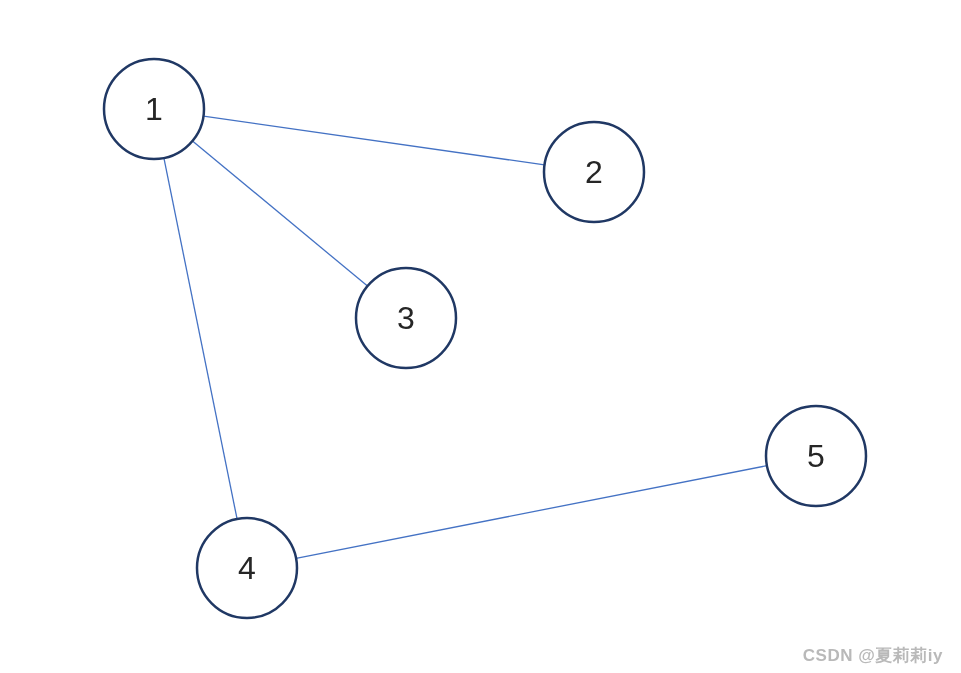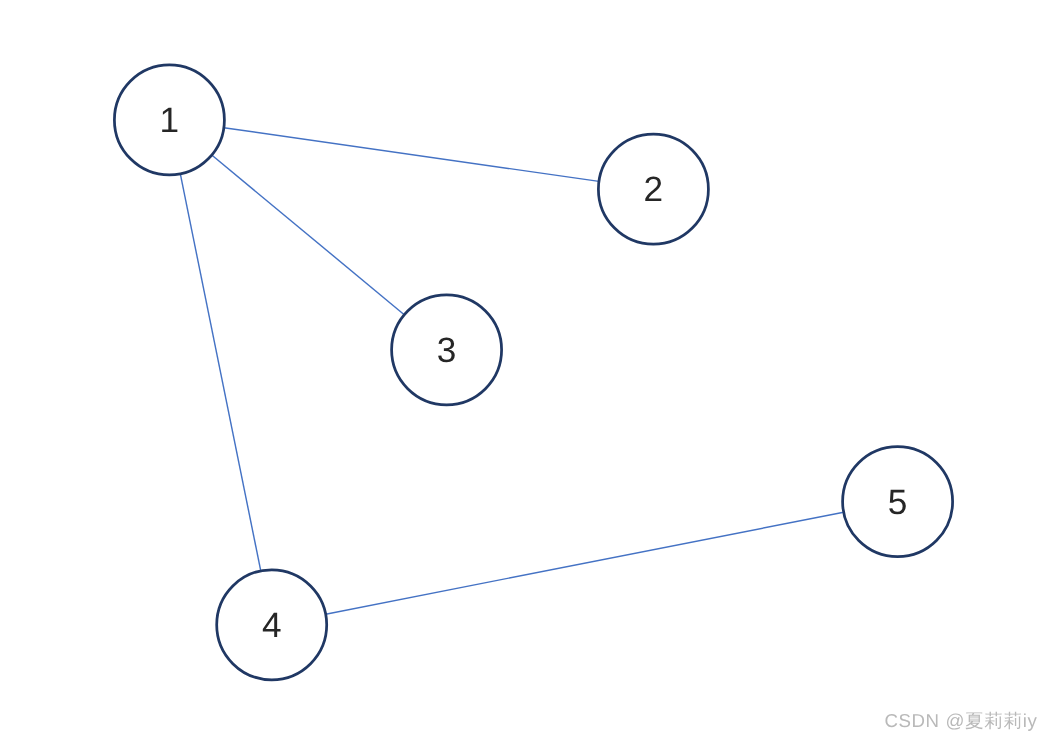--- a/index.html
+++ b/index.html
@@ -56,14 +56,14 @@
       </g>
       <g>
         <circle cx="247" cy="568" r="50" fill="#ffffff" stroke="#203864" stroke-width="2.5"></circle>
         <text x="247" y="568" text-anchor="middle" dominant-baseline="central" fill="#262626" font-size="32">4</text>
       </g>
       <g>
         <circle cx="816" cy="456" r="50" fill="#ffffff" stroke="#203864" stroke-width="2.5"></circle>
         <text x="816" y="456" text-anchor="middle" dominant-baseline="central" fill="#262626" font-size="32">5</text>
       </g>
     </svg>
-  <div class="watermark" style="color: rgb(185, 185, 185);">CSDN @夏莉莉iy</div>
+  <div class="watermark" style="color: rgb(185, 185, 185); font-weight: bold;">CSDN @夏莉莉iy</div>
 </div>
 
 </body></html>

